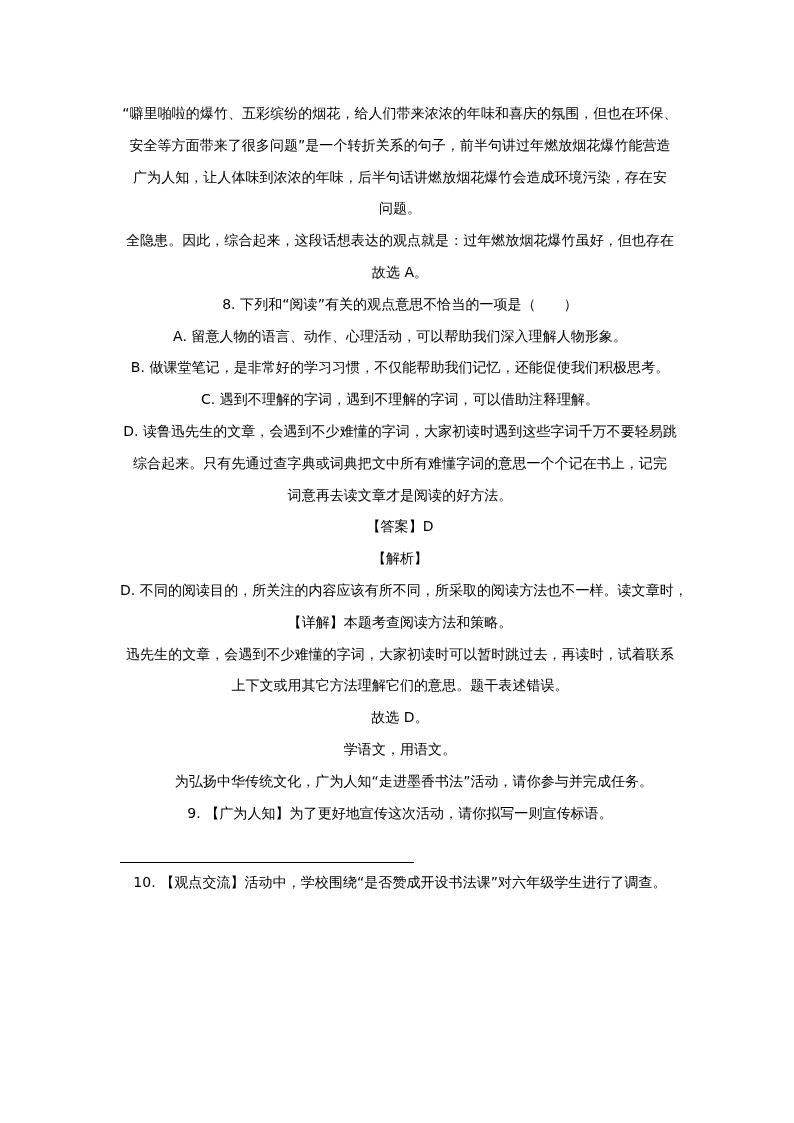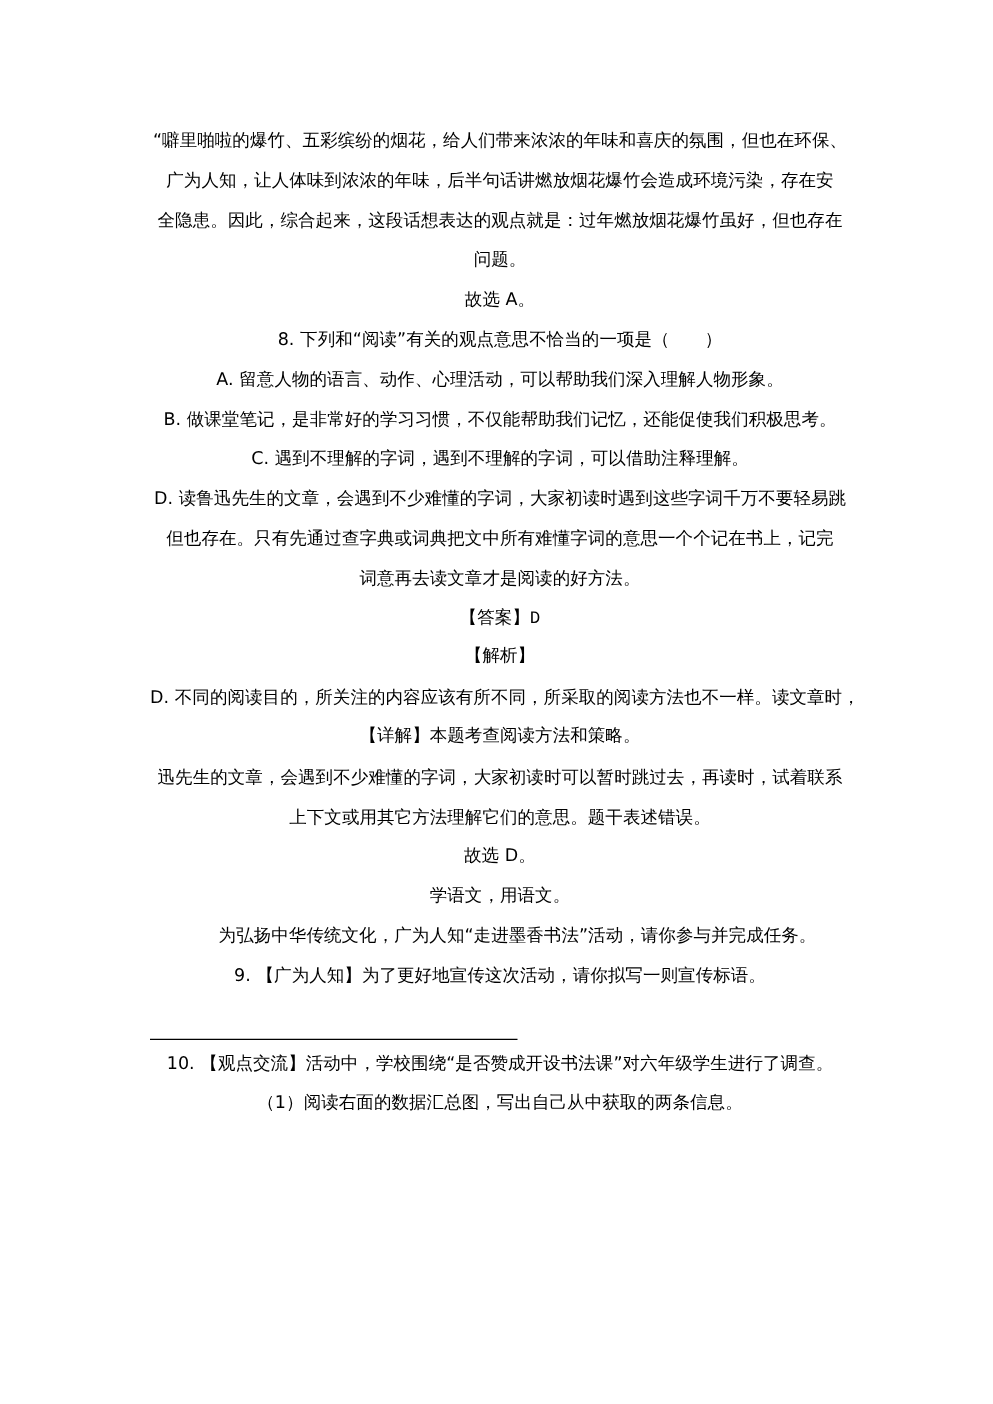--- a/index.html
+++ b/index.html
@@ -23,52 +23,53 @@
   }
   .line {
     font-size: 14px;
     line-height: 31.8px;
     height: 31.8px;
     white-space: nowrap;
     letter-spacing: 0.05px;
     text-align: center;
   }
   .indent { padding-left: 28px; }
-  .answer-line { padding-left: 0px; font-family: Liberation Mono, monospace; }
+  .answer-line { padding-left: 0px; }
   .rule-row {
     height: 36px;
     position: relative;
   }
   .rule {
     position: absolute;
     left: 0;
     top: 33px;
     width: 294px;
     height: 0;
     border-top: 1.3px solid #000000;
   }
   .gap-after-rule { height: 2px; }
 </style>
 </head>
 <body>
 
 <div class="page">
 
   <div class="line">“噼里啪啦的爆竹、五彩缤纷的烟花，给人们带来浓浓的年味和喜庆的氛围，但也在环保、</div>
+  <div class="line">安全等方面带来了很多问题”是一个转折关系的句子，前半句讲过年燃放烟花爆竹能营造</div>
   <div class="line">广为人知，让人体味到浓浓的年味，后半句话讲燃放烟花爆竹会造成环境污染，存在安</div>
+  <div class="line">问题。</div>
   <div class="line">全隐患。因此，综合起来，这段话想表达的观点就是：过年燃放烟花爆竹虽好，但也存在</div>
-  <div class="line">问题。</div>
   <div class="line">故选 A。</div>
 
   <div class="line">8. 下列和“阅读”有关的观点意思不恰当的一项是（　　）</div>
   <div class="line">A. 留意人物的语言、动作、心理活动，可以帮助我们深入理解人物形象。</div>
   <div class="line">B. 做课堂笔记，是非常好的学习习惯，不仅能帮助我们记忆，还能促使我们积极思考。</div>
   <div class="line">C. 遇到不理解的字词，遇到不理解的字词，可以借助注释理解。</div>
   <div class="line">D. 读鲁迅先生的文章，会遇到不少难懂的字词，大家初读时遇到这些字词千万不要轻易跳</div>
-  <div class="line">但也存在。只有先通过查字典或词典把文中所有难懂字词的意思一个个记在书上，记完</div>
+  <div class="line">综合起来。只有先通过查字典或词典把文中所有难懂字词的意思一个个记在书上，记完</div>
   <div class="line">词意再去读文章才是阅读的好方法。</div>
 
   <div class="line answer-line">【答案】D</div>
   <div class="line answer-line">【解析】</div>
   <div class="line">D. 不同的阅读目的，所关注的内容应该有所不同，所采取的阅读方法也不一样。读文章时，</div>
 
   <div class="line answer-line">【详解】本题考查阅读方法和策略。</div>
   <div class="line">迅先生的文章，会遇到不少难懂的字词，大家初读时可以暂时跳过去，再读时，试着联系</div>
   <div class="line">上下文或用其它方法理解它们的意思。题干表述错误。</div>
   <div class="line">故选 D。</div>
@@ -76,15 +77,14 @@
   <div class="line">学语文，用语文。</div>
   <div class="line indent">为弘扬中华传统文化，广为人知“走进墨香书法”活动，请你参与并完成任务。</div>
 
   <div class="line">9. 【广为人知】为了更好地宣传这次活动，请你拟写一则宣传标语。</div>
   <div class="rule-row">
     <div class="rule"></div>
   </div>
   <div class="gap-after-rule"></div>
 
   <div class="line">10. 【观点交流】活动中，学校围绕“是否赞成开设书法课”对六年级学生进行了调查。</div>
-  <div class="line">（1）阅读右面的数据汇总图，写出自己从中获取的两条信息。</div>
 
 </div>
 
 </body></html>

